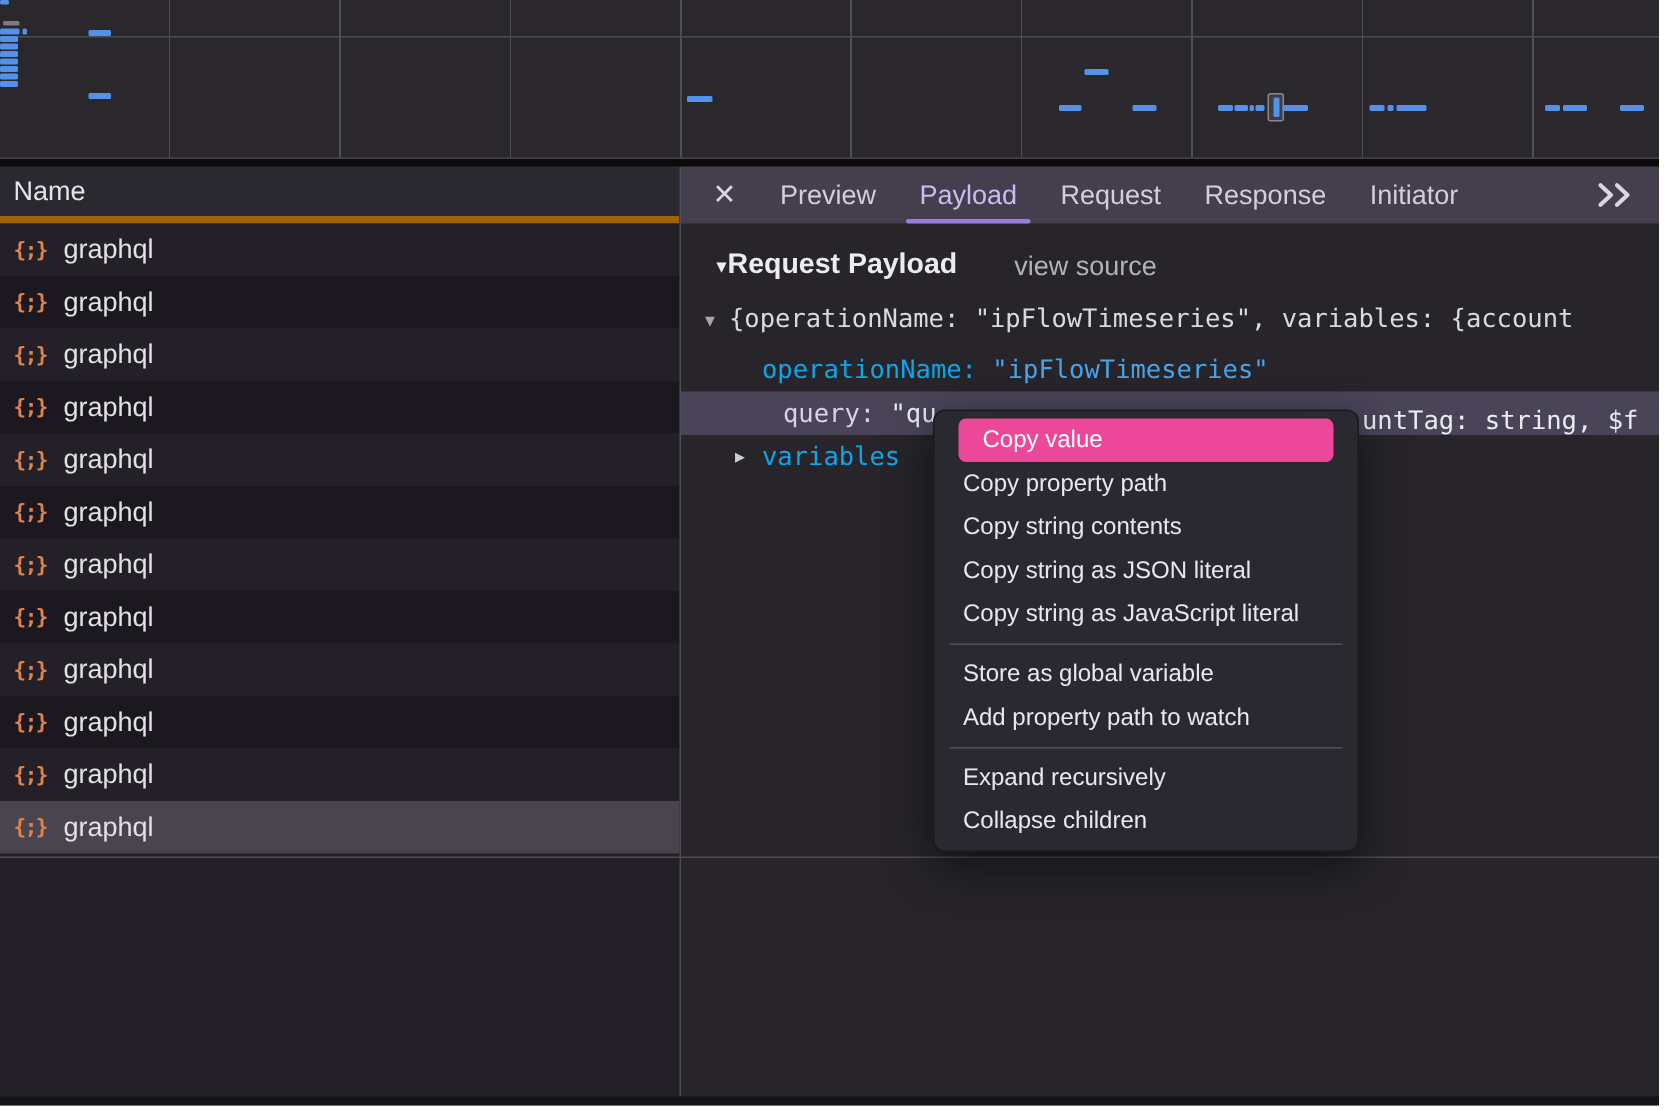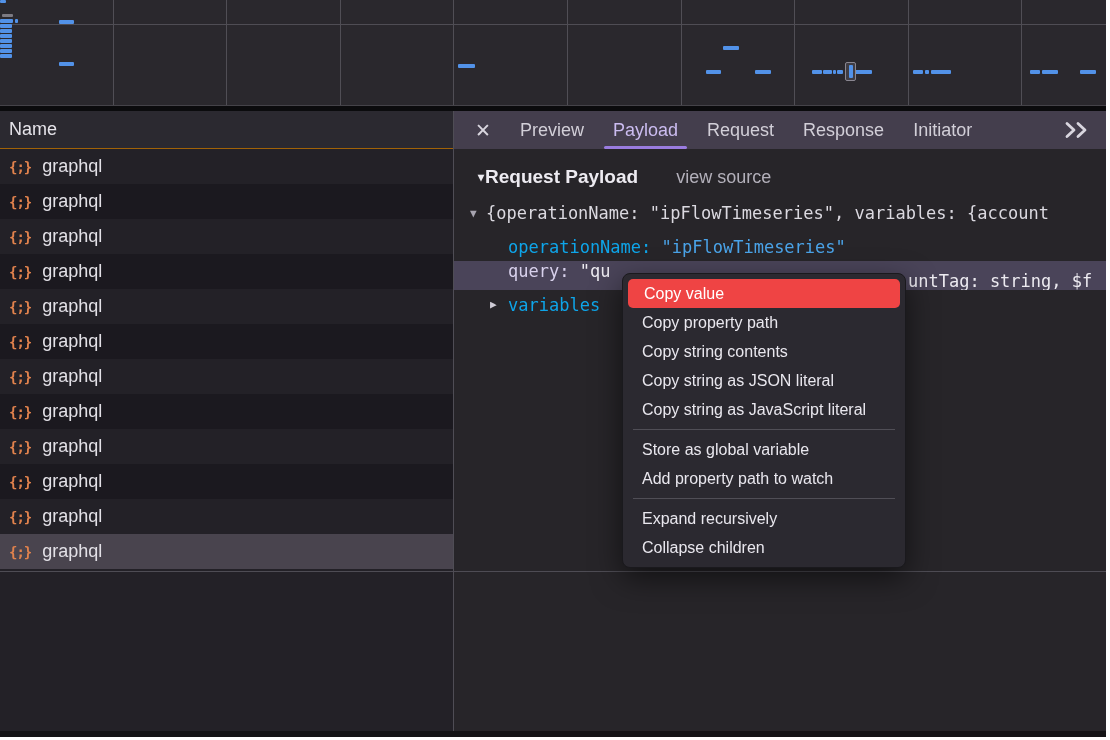--- a/index.html
+++ b/index.html
@@ -24,21 +24,21 @@
   .black-div{position:absolute;top:106px;left:0;right:0;height:5px;background:#0b0b0d}
 
   
   .left-panel{position:absolute;left:0;top:111px;width:453px;bottom:6px;background:#232127;overflow:hidden}
   .right-panel{position:absolute;left:454px;right:0;top:111px;bottom:6px;background:#272529;overflow:hidden}
   .v-divider{position:absolute;left:453px;top:111px;width:1px;bottom:6px;background:#4f4d55;z-index:4}
   .bottom-sep{position:absolute;left:0;right:0;top:571px;height:1px;background:#4e4c54;z-index:3}
   .bottom-strip{position:absolute;left:0;right:0;bottom:0;height:6px;background:#141316;z-index:5}
 
   
-  .name-header{height:38px;box-sizing:border-box;background:#2b2930;border-bottom:1px solid #a16207;
+  .name-header{height:38px;box-sizing:border-box;background:#2b2930;border-bottom:5px solid #a16207;
     display:flex;align-items:center;padding-left:9px;font-size:18px;color:#e6e4ea}
   .req-row{height:35px;display:flex;align-items:center;padding-left:9px;gap:11px;font-size:18px;color:#e3e1e7;background:#232127}
   .req-row.alt{background:#1b191f}
   .req-row.selected{background:#49444e}
   .req-icon{font-family:"DejaVu Sans Mono",monospace;font-weight:bold;font-size:14px;color:#e0824d;letter-spacing:-1px}
 
   
   .tabbar{height:38px;background:#443e4d;display:flex;align-items:center}
   .close-btn{margin-left:21px;font-size:19px;color:#d9d6df;line-height:1}
   .tab{margin-left:29px;height:100%;display:flex;align-items:center;font-size:18px;color:#d2cfd8;position:relative}
@@ -51,31 +51,31 @@
   .pl-title{height:30px;display:flex;align-items:center;padding-left:24px;
     font-family:"Liberation Sans",sans-serif;font-size:19px;font-weight:bold;color:#edebf1}
   .pl-title .tri{font-size:12px;margin-right:1px}
   .view-source{margin-left:38px;font-weight:normal;font-size:18px;color:#b3b0ba}
   .pl-preview{height:30px;margin-top:6px;display:flex;align-items:center;padding-left:16px;white-space:nowrap;overflow:hidden}
   .pl-preview .tri{font-size:11px;color:#a8a5b0;width:16px;flex:none}
   .pl-row-op{height:29px;margin-top:4px;display:flex;align-items:center;padding-left:54px;white-space:nowrap}
   .key{color:#0ea5e9}
   .str{color:#4aa3e8}
   .sp{white-space:pre}
-  .pl-row-query{height:29px;background:#4a4459;display:flex;padding-left:54px;position:relative;color:#eceaf0;white-space:nowrap;overflow:hidden}
+  .pl-row-query{height:29px;background:#4a4459;display:flex;align-items:center;padding-left:68px;position:relative;color:#eceaf0;white-space:nowrap;overflow:hidden}
   .pl-row-query .key{color:#d8d1ec}
   .frag-right{position:absolute;left:454px;top:0;height:39px;display:flex;align-items:center;white-space:nowrap}
   .pl-row-vars{height:29px;display:flex;align-items:center;position:relative;padding-left:36px;white-space:nowrap;overflow:hidden;color:#e6e4ea}
   .pl-row-vars .tri{font-size:11px;color:#cfccd6;width:18px;flex:none}
 
   
   .context-menu{position:absolute;left:622px;top:273px;width:284px;box-sizing:border-box;background:#2b2930;
     border:1px solid #1a191d;border-radius:8px;box-shadow:0 10px 30px rgba(0,0,0,.55);padding:5px 0;z-index:10}
   .menu-item{height:29px;line-height:29px;padding:0 19px;font-size:16px;color:#e9e7ee;white-space:nowrap}
-  .menu-item.highlighted{background:#ef4444;color:#ffffff;margin:0 5px;padding:0 16px;border-radius:5px}
+  .menu-item.highlighted{background:#ec4899;color:#ffffff;margin:0 16px;padding:0 16px;border-radius:5px}
   .menu-sep{height:1px;background:#504e56;margin:5px 10px}
 </style>
 </head>
 <body>
 
 <div class="window">
 
   <div class="overview">
     <div class="ov-hline"></div>
 

